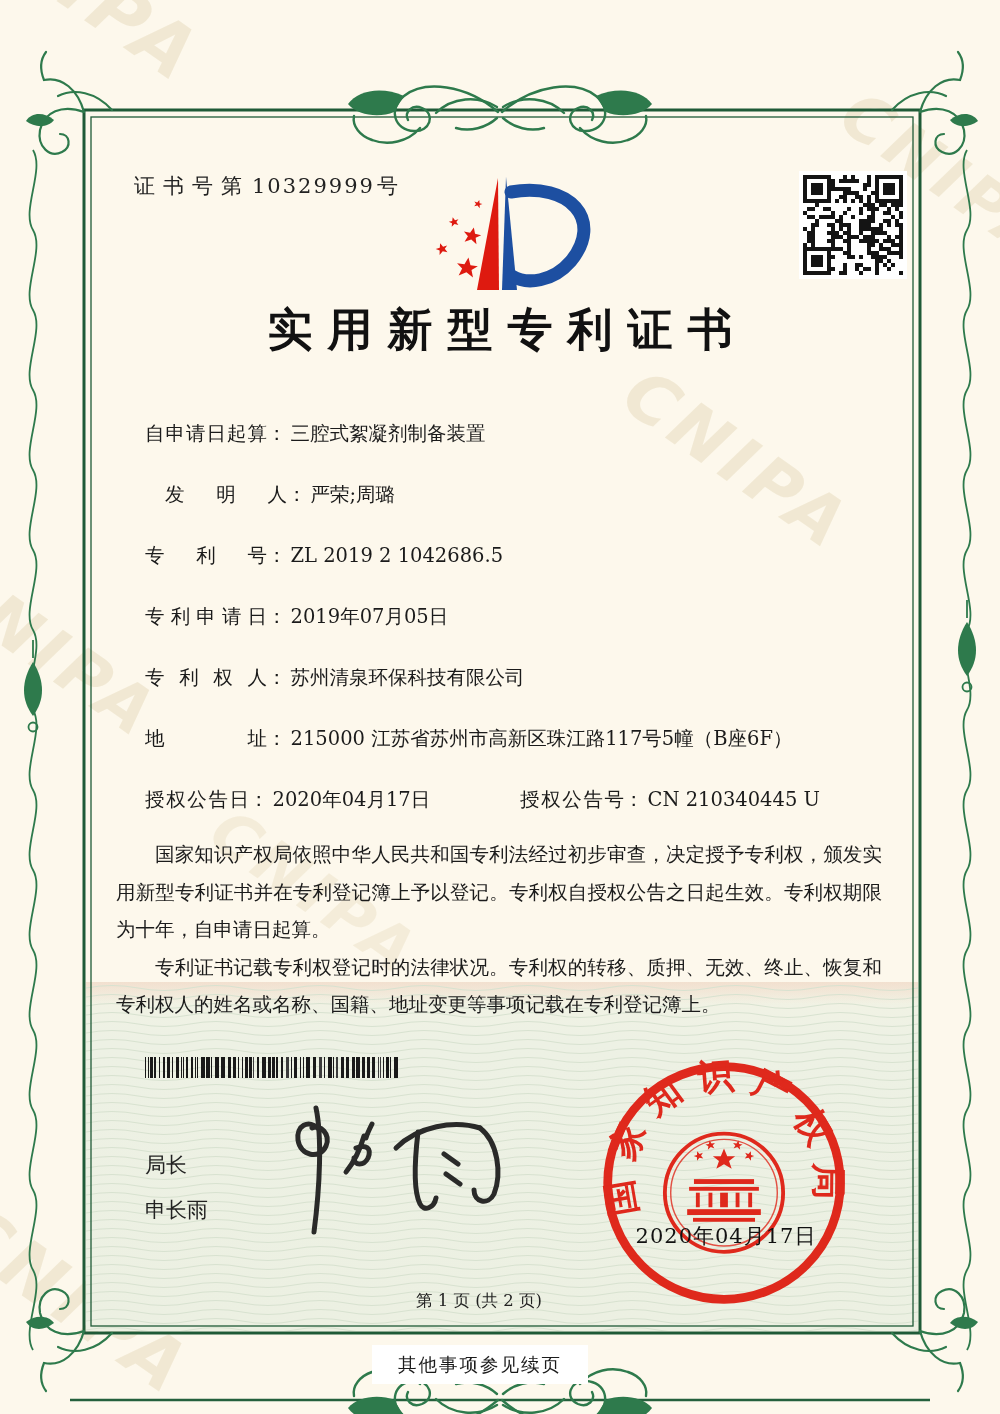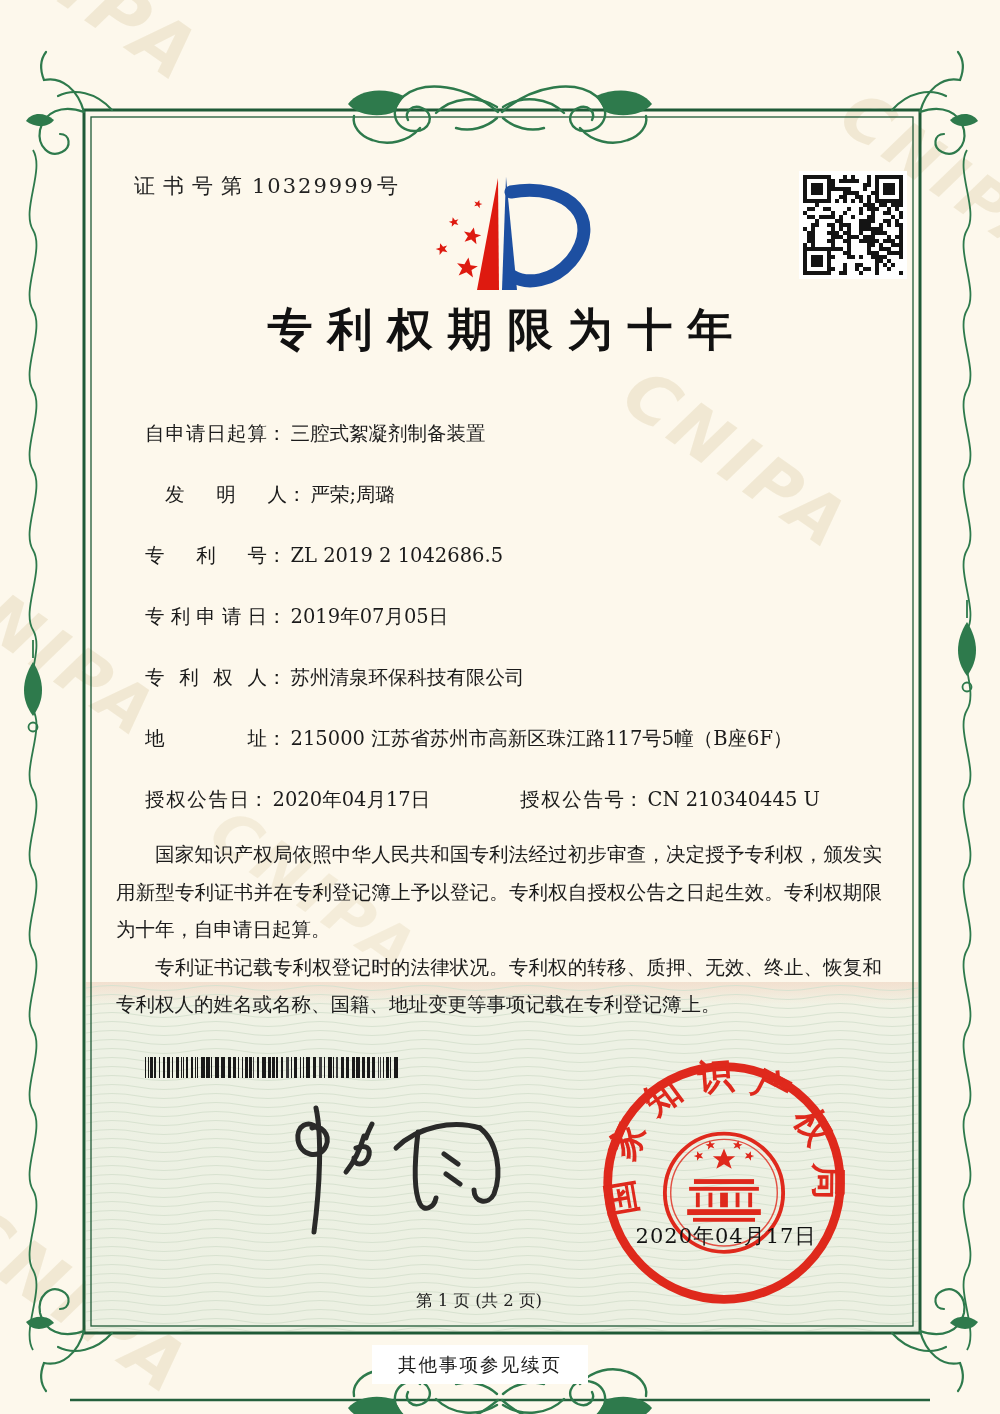--- a/index.html
+++ b/index.html
@@ -490,21 +490,21 @@
         <rect x="96" y="60" width="4" height="4" fill="#141414"></rect>
         <rect x="96" y="64" width="4" height="4" fill="#141414"></rect>
         <rect x="96" y="68" width="4" height="4" fill="#141414"></rect>
         <rect x="96" y="72" width="4" height="4" fill="#141414"></rect>
         <rect x="96" y="76" width="4" height="4" fill="#141414"></rect>
         <rect x="96" y="80" width="4" height="4" fill="#141414"></rect>
         <rect x="96" y="96" width="4" height="4" fill="#141414"></rect>
       </svg>
   </div>
 
-  <div class="title">专利权期限为十年</div>
+  <div class="title">实用新型专利证书</div>
 
   <div class="fields">
     <div class="frow" style="top:0;">
       <span class="flabel">自申请日起算</span><span>：</span><span class="fval">三腔式絮凝剂制备装置</span>
     </div>
     <div class="frow" style="top:61px;margin-left:20px;">
       <span class="flabel">发明人</span><span>：</span><span class="fval">严荣;周璐</span>
     </div>
     <div class="frow" style="top:122px;">
       <span class="flabel">专利号</span><span>：</span><span class="fval">ZL 2019 2 1042686.5</span>
@@ -585,20 +585,24 @@
       <span style="width: 2.5px; margin-right: 2.6px;"></span>
       <span style="width: 2.5px; margin-right: 2.6px;"></span>
       <span style="width: 1.25px; margin-right: 1.3px; background: rgb(60, 60, 60);"></span>
       <span style="width: 1.25px; margin-right: 1.3px; background: rgb(60, 60, 60);"></span>
       <span style="width: 1.25px; margin-right: 2.6px;"></span>
       <span style="width: 2.5px; margin-right: 1.3px;"></span>
       <span style="width: 1.25px; margin-right: 2.6px;"></span>
       <span style="width: 3.75px; margin-right: 2.6px;"></span>
     </div>
 
+  <div class="signer">
+    <div>局长</div>
+    <div>申长雨</div>
+  </div>
 
   <svg class="signature" width="280" height="145" viewBox="0 0 280 145">
     <g fill="none" stroke="#1a1a1a" stroke-width="5" stroke-linecap="round" opacity=".92">
       <path d="M52 34 C40 22 28 30 30 44 C32 60 52 64 58 50 C63 38 52 28 44 32"></path>
       <path d="M48 12 C54 40 52 90 46 136"></path>
       <path d="M96 40 C92 54 86 66 78 76"></path>
       <path d="M88 52 C98 48 104 52 100 62 C96 70 86 70 86 62"></path>
       <path d="M104 28 C101 34 99 38 98 42"></path>
       <path d="M128 52 C150 30 186 24 212 32"></path>
       <path d="M150 36 C146 70 146 96 152 108 C156 116 166 112 168 102"></path>

